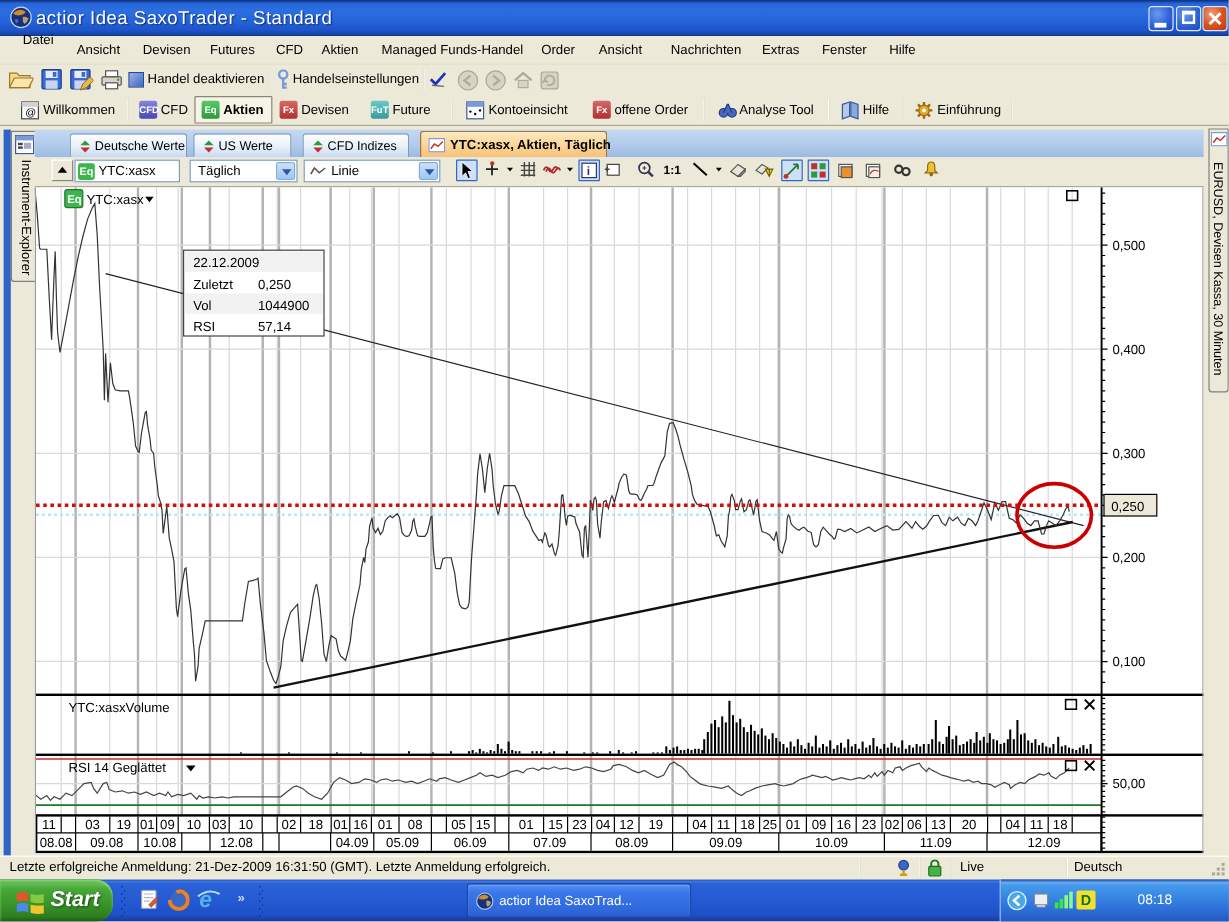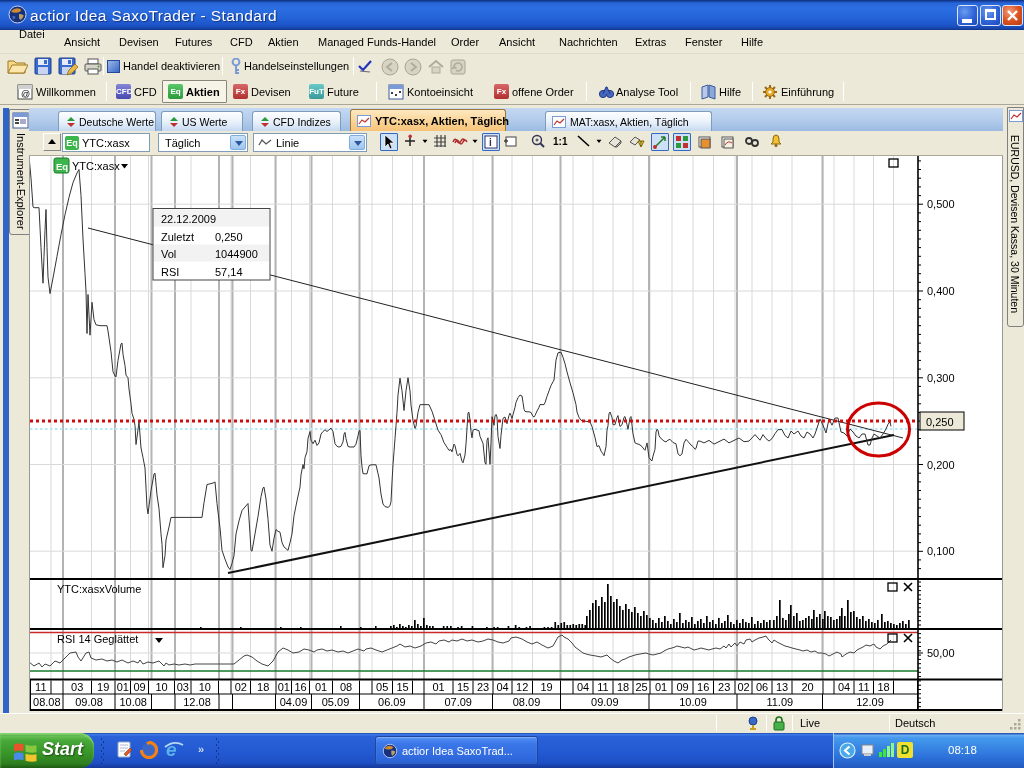--- a/index.html
+++ b/index.html
@@ -228,27 +228,20 @@
             <path d="M2 7 L10 7 L6 11 Z" fill="#c03030"></path>
           </svg>
           <span class="lbl">CFD Indizes</span>
         </div>
 <div id="activetab" style="left:321px;width:156px">
           <svg style="position:absolute;left:6px;top:5px" width="14" height="12" viewBox="0 0 14 12">
 <rect x="0.5" y="0.5" width="13" height="11" fill="#fff" stroke="#7a9ad8"></rect>
 <polyline points="2,9 5,5 8,7 12,3" fill="none" stroke="#c03030" stroke-width="1.2"></polyline>
           </svg>
           <span class="lbl" style="position:absolute;left:24px;top:5px;white-space:nowrap">YTC:xasx, Aktien, Täglich</span>
-        </div>
-<div class="dtab" style="left:516px;width:167px">
-          <svg style="position:absolute;left:6px;top:4px" width="14" height="12" viewBox="0 0 14 12">
-<rect x="0.5" y="0.5" width="13" height="11" fill="#fff" stroke="#7a9ad8"></rect>
-<polyline points="2,9 5,5 8,7 12,3" fill="none" stroke="#c03030" stroke-width="1.2"></polyline>
-          </svg>
-          <span class="lbl" style="left:24px">MAT:xasx, Aktien, Täglich</span>
         </div>
 </div>
 <div class="abs" id="charttb">
 <div class="abs" style="left:14px;top:2px;width:18px;height:18px;background:#ece9d8;border:1px solid;border-color:#fff #888 #888 #fff"><svg width="16" height="16" viewBox="0 0 16 16">
             <path d="M4 10 L8 5 L12 10 Z" fill="#000"></path>
           </svg></div>
 <div class="combo" style="left:33px;width:88px">
           <div style="position:absolute;left:2px;top:2px;width:14px;height:14px;background:#3cb54a;border-radius:2px;color:#fff;font-size:9px;font-weight:bold;text-align:center;line-height:14px">Eq</div>
           <span style="position:absolute;left:19px;top:3px">YTC:xasx</span>
         </div>
@@ -805,20 +798,21 @@
 <line x1="0.5" y1="0" x2="0.5" y2="555" stroke="#9a9a9a" stroke-width="1"></line>
 </svg>
 <div class="abs vtab" style="left:1007px;top:2px;width:17px;height:220px"></div>
 <svg style="position:absolute;left:1009px;top:5px" width="14" height="12" viewBox="0 0 14 12">
 <rect x="0.5" y="0.5" width="13" height="11" fill="#fff" stroke="#7a9ad8"></rect>
 <polyline points="2,9 5,5 8,7 12,3" fill="none" stroke="#c03030" stroke-width="1.2"></polyline>
       </svg>
 <div class="vtext" style="left:1009px;top:30px;font-size:10.5px">EURUSD, Devisen Kassa, 30 Minuten</div>
 </div>
 <div class="abs" id="statusbar"></div>
+<div class="stxt" style="left:8px">Letzte erfolgreiche Anmeldung: 21-Dez-2009 16:31:50 (GMT). Letzte Anmeldung erfolgreich.</div>
 <div class="ssep" style="left:716px;top:715px"></div>
 <svg class="abs" style="left:746px;top:716px" width="15" height="15" viewBox="0 0 15 15">
 <circle cx="7" cy="5" r="4" fill="#3a68c8" stroke="#1c3f8c"></circle>
       <path d="M7 9 L7 12 M4 13 L10 13" stroke="#c8a020" stroke-width="2"></path>
     </svg>
 <div class="ssep" style="left:766px;top:715px"></div>
 <svg class="abs" style="left:772px;top:716px" width="14" height="15" viewBox="0 0 14 15">
 <rect x="2" y="6" width="10" height="8" rx="1" fill="#48b048" stroke="#1a701a"></rect>
       <path d="M4 6 L4 4 a3 3 0 0 1 6 0 L10 6" fill="none" stroke="#1a701a" stroke-width="1.6"></path>
     </svg>
@@ -858,21 +852,21 @@
         <circle cx="9" cy="9" r="7.6" fill="#3a66c8"></circle>
         <path d="M9 1.4 A7.6 7.6 0 1 1 1.4 9" fill="none" stroke="#f08018" stroke-width="3.2"></path>
         <path d="M6 1.2 Q9 -0.6 11.5 1.8 Q9.5 2.6 8.5 4.2 Q7 2.6 6 1.2 Z" fill="#f08018"></path>
       </svg>
 <svg class="abs" style="left:164px;top:6px" width="20" height="22" viewBox="0 0 20 22">
         <text x="2" y="17" font-size="19" font-weight="bold" fill="#58b0ec" font-style="italic">e</text>
         <path d="M1 8 Q10 1 19 6" fill="none" stroke="#b8d8f4" stroke-width="1.8"></path>
       </svg>
 <div class="abs" style="left:198px;top:10px;color:#cde;font-size:11px;font-weight:bold">»</div>
 <div class="qsep" style="left:215px"></div>
-<div class="taskbtn" style="left:375px;width:163px">
+<div class="taskbtn" style="left:389px;width:187px">
 <svg style="position:absolute;left:6px;top:6px" width="16" height="16" viewBox="0 0 19 19">
           <circle cx="9.5" cy="9.5" r="8" fill="#16307e" stroke="#c8d4ee"></circle>
           <path d="M3 6.5 Q5 3.5 9 3.2 Q12 3.4 13.5 5 Q12 7.5 8.5 7.8 Q5 8 3 6.5 Z" fill="#cf8a2e"></path>
           <path d="M11 9 Q14 8.5 15.8 10.5 Q15 13.5 12.5 15 Q10.5 13.5 11 11.5 Z" fill="#b8a060"></path>
         </svg>
 <div class="ttxt">actior Idea SaxoTrad...</div>
       </div>
 <div class="abs" id="tray"></div>
 <svg class="abs" style="left:839px;top:9px" width="17" height="17" viewBox="0 0 17 17">
         <circle cx="8.5" cy="8.5" r="7.5" fill="#48a8e8" stroke="#d8eefa" stroke-width="1.2"></circle>

